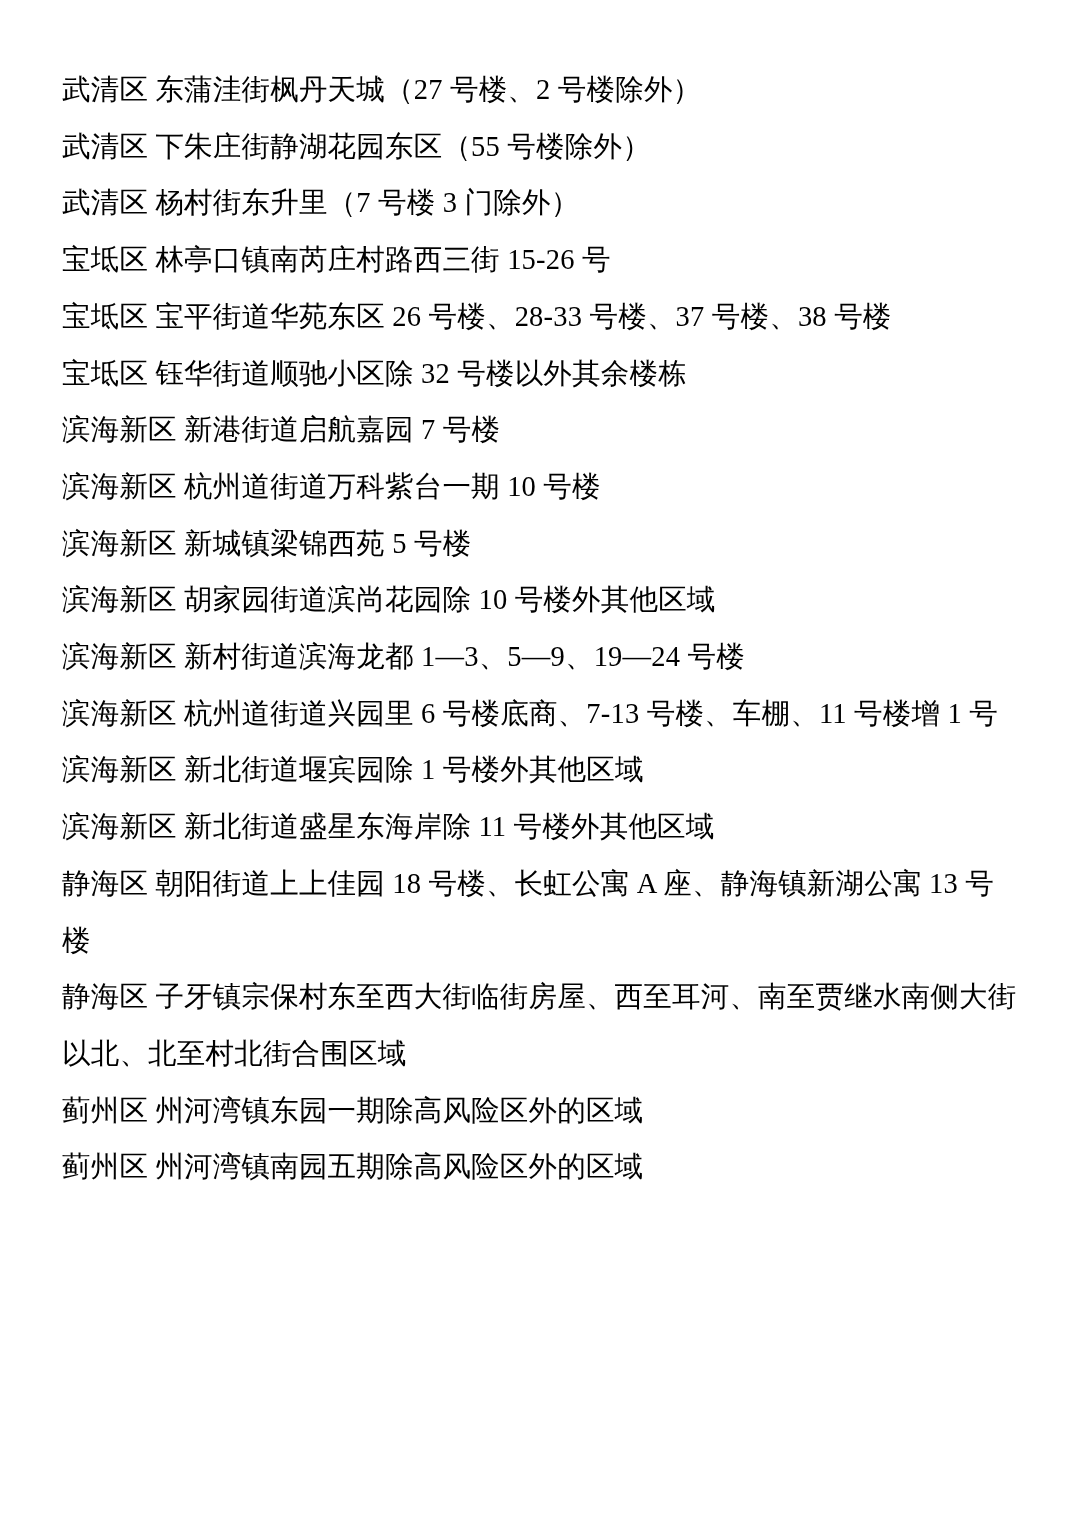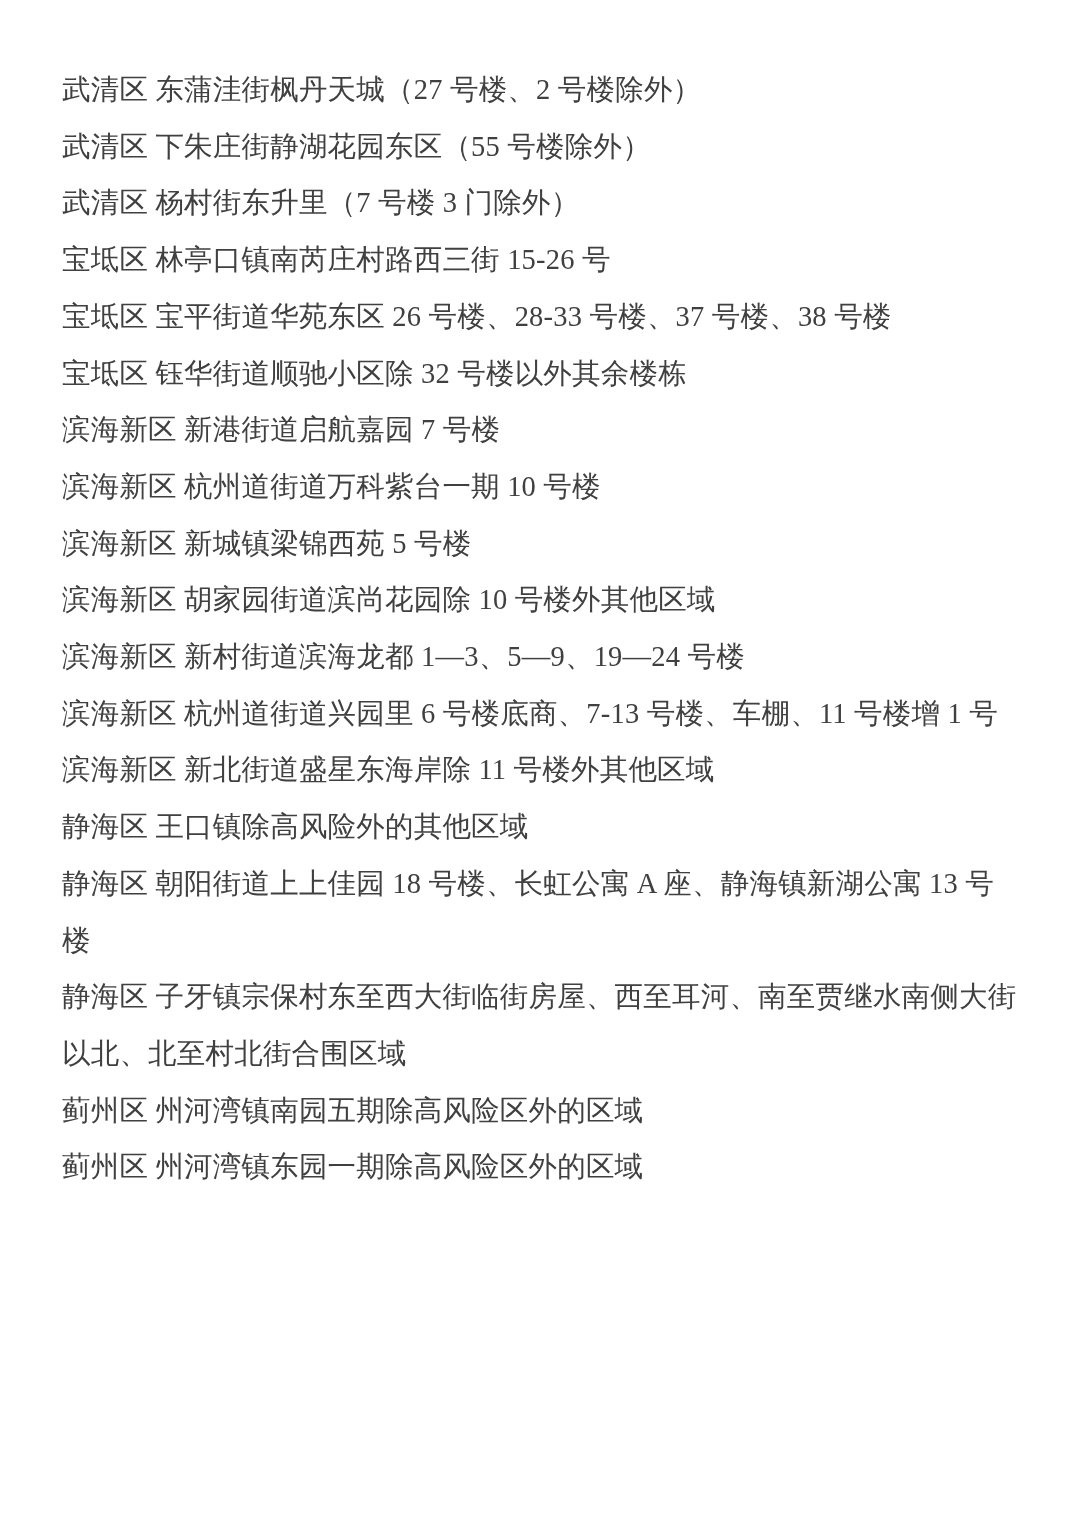--- a/index.html
+++ b/index.html
@@ -23,21 +23,21 @@
   }
   .doc-list {
     list-style: none;
     margin: 0;
     padding: 0;
   }
   .entry {
     font-size: 28.5px;
     line-height: 56.7px;
     letter-spacing: 0.2px;
-    color: #404040;
+    color: #000000;
     text-align: left;
     white-space: normal;
     word-break: break-word;
   }
 </style>
 </head>
 <body>
 
 <div class="page">
   <ul class="doc-list">
@@ -46,20 +46,20 @@
     <li class="entry">武清区  杨村街东升里（7 号楼 3 门除外）</li>
     <li class="entry">宝坻区  林亭口镇南芮庄村路西三街 15-26 号</li>
     <li class="entry">宝坻区  宝平街道华苑东区 26 号楼、28-33 号楼、37 号楼、38 号楼</li>
     <li class="entry">宝坻区  钰华街道顺驰小区除 32 号楼以外其余楼栋</li>
     <li class="entry">滨海新区  新港街道启航嘉园 7 号楼</li>
     <li class="entry">滨海新区  杭州道街道万科紫台一期 10 号楼</li>
     <li class="entry">滨海新区  新城镇梁锦西苑 5 号楼</li>
     <li class="entry">滨海新区  胡家园街道滨尚花园除 10 号楼外其他区域</li>
     <li class="entry">滨海新区  新村街道滨海龙都 1—3、5—9、19—24 号楼</li>
     <li class="entry">滨海新区  杭州道街道兴园里 6 号楼底商、7-13 号楼、车棚、11 号楼增 1 号</li>
+    <li class="entry">滨海新区  新北街道堰宾园除 1 号楼外其他区域</li>
     <li class="entry">滨海新区  新北街道盛星东海岸除 11 号楼外其他区域</li>
-    <li class="entry">静海区  王口镇除高风险外的其他区域</li>
     <li class="entry">静海区  朝阳街道上上佳园 18 号楼、长虹公寓 A 座、静海镇新湖公寓 13 号楼</li>
     <li class="entry">静海区  子牙镇宗保村东至西大街临街房屋、西至耳河、南至贾继水南侧大街以北、北至村北街合围区域</li>
+    <li class="entry">蓟州区  州河湾镇东园一期除高风险区外的区域</li>
     <li class="entry">蓟州区  州河湾镇南园五期除高风险区外的区域</li>
-    <li class="entry">蓟州区  州河湾镇东园一期除高风险区外的区域</li>
   </ul>
 </div>
 
 </body></html>

